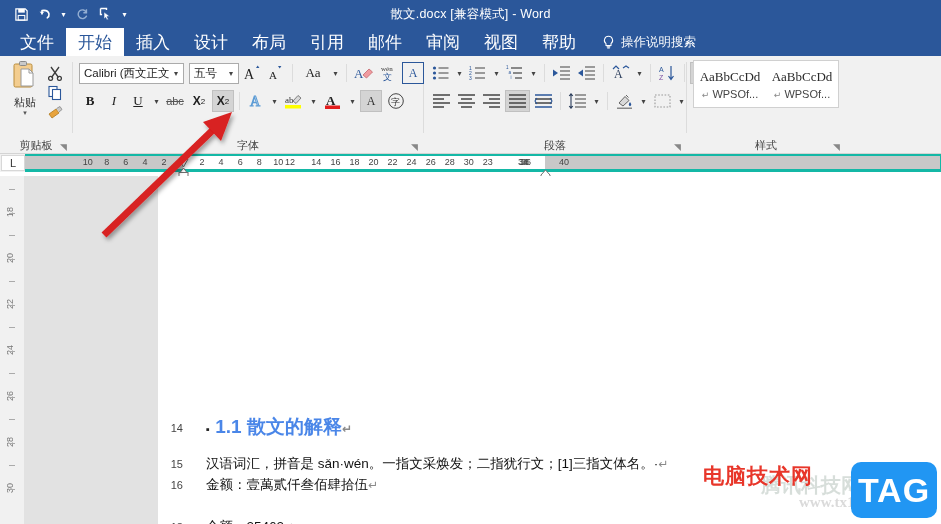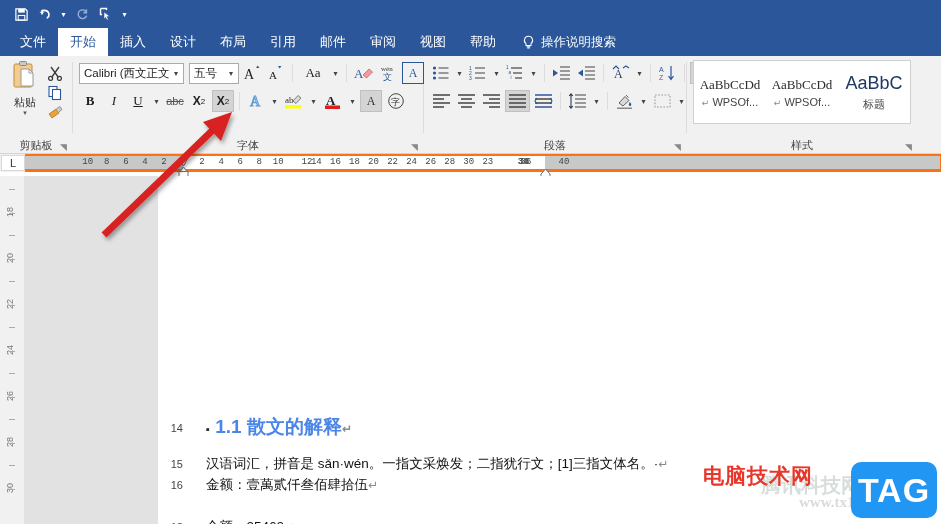--- a/index.html
+++ b/index.html
@@ -24,21 +24,21 @@
   .qat-caret { font-size:8px; color:#ffffff; width:11px; text-align:center; }
   #doc-title {
     position:absolute; left:0; right:0; text-align:center;
     color:#ffffff; font-size:12.5px; letter-spacing:.2px;
     pointer-events:none;
   }
 
   
   #tabbar { height:28px; background:#2b579a; display:flex; align-items:stretch; padding-left:8px; }
   .tab {
-    color:#ffffff; font-size:13px; padding:0 12px;
+    color:#ffffff; font-size:17px; padding:0 12px;
     display:flex; align-items:center; white-space:nowrap;
   }
   .tab.active { background:#ffffff; color:#2b579a; }
   #tellme { display:flex; align-items:center; gap:6px; padding-left:14px; color:#fff; font-size:12.5px; }
   .bulb { width:13px; height:15px; }
 
   
   #ribbon { height:98px; background:#f1f1f1; border-bottom:1px solid #d4d4d4; display:flex; position:relative; }
   .grp { position:relative; height:98px; display:flex; flex-direction:column; }
   .grp-body { flex:1; display:flex; align-items:flex-start; padding:4px 6px 0 6px; }
@@ -78,37 +78,37 @@
   .btn.sel { background:#d4d4d4; border:1px solid #c0c0c0; }
   .btn.boxed { border:1px solid #2b579a; }
   .vsep { width:1px; height:18px; background:#dcdcdc; margin:0 3px; }
   .caret { font-size:8px; color:#444; width:11px; text-align:center; }
 
   
   #grp-para .grp-body { flex-direction:column; padding-top:5px; width:262px; }
 
   
   #grp-styles .grp-body { padding-top:4px; }
-  #style-gallery { border:1px solid #d0d0d0; background:#fff; height:64px; display:flex; }
+  #style-gallery { border:1px solid #d0d0d0; background:#fff; height:48px; display:flex; }
   .style-cell {
     width:72px; display:flex; flex-direction:column; align-items:center; justify-content:center;
     gap:3px;
   }
   .style-prev { font-family:"Liberation Serif","DejaVu Serif",serif; font-size:13px; color:#2a2a2a; white-space:nowrap; overflow:hidden; }
   .style-prev.head { font-family:"Liberation Sans",sans-serif; font-size:18px; color:#1f3864; font-weight:normal; }
   .style-nm { font-size:11px; color:#444; white-space:nowrap; }
   .style-nm .pil { color:#888; font-size:9px; }
 
   
   #rulerbar { height:18px; background:#f1f1f1; display:flex; align-items:stretch; position:relative; }
   #tabstop {
     width:24px; display:flex; align-items:center; justify-content:center;
     font-size:11px; color:#333; background:#fff; border:1px solid #d8d8d8; margin:1px 0 1px 1px;
   }
-  #hruler { flex:1; position:relative; background:#f97316;font-family:Liberation Mono, monospace; }
+  #hruler { flex:1; position:relative; background:#14b8a6; }
   .rzone { position:absolute; top:2px; height:13px; background:#c8c8c8; }
   .rwhite { position:absolute; top:2px; height:13px; background:#fff; }
   .rnum { position:absolute; top:2px; font-size:9px; color:#444; transform:translateX(-50%); line-height:13px; }
   .rmark { position:absolute; }
 
   
   #main { position:absolute; top:176px; left:0; right:0; bottom:0; display:flex; background:#8a8a8a; }
   #vruler { width:24px; background:#f1f1f1; position:relative; }
   .vnum { position:absolute; left:5px; font-size:9px; color:#777;
           transform:rotate(-90deg) translateX(-50%); transform-origin:left top; }
@@ -179,20 +179,21 @@
         </svg>
     </div>
     <div class="qat-btn">
       <svg width="16" height="16" viewBox="0 0 16 16">
           <path d="M2.5 2.5 h6 v1.6 M2.5 2.5 v6 h1.6" fill="none" stroke="#fff" stroke-width="1.4"></path>
           <path d="M6 6 L6 13 L7.6 11.4 L9 14 L10.4 13.2 L9 10.7 L11.6 10.3 Z" fill="#fff" stroke="#2b579a" stroke-width=".6"></path>
         </svg>
     </div>
     <div class="qat-caret">▾</div>
   </div>
+  <div id="doc-title">散文.docx [兼容模式]  -  Word</div>
 </div>
 
 <div id="tabbar">
   <div class="tab">文件</div>
   <div class="tab active">开始</div>
   <div class="tab">插入</div>
   <div class="tab">设计</div>
   <div class="tab">布局</div>
   <div class="tab">引用</div>
   <div class="tab">邮件</div>
@@ -497,24 +498,20 @@
     <div class="grp-body">
       <div id="style-gallery">
         <div class="style-cell">
           <span class="style-prev">AaBbCcDd</span>
           <span class="style-nm"><span class="pil">↵</span> <span>WPSOf...</span></span>
         </div>
         <div class="style-cell">
           <span class="style-prev">AaBbCcDd</span>
           <span class="style-nm"><span class="pil">↵</span> <span>WPSOf...</span></span>
         </div>
-        <div class="style-cell">
-          <span class="style-prev head">AaBbC</span>
-          <span class="style-nm">标题</span>
-        </div>
       </div>
     </div>
     <div class="grp-label">
       <span>样式</span>
       <span class="dlg">◥</span>
     </div>
   </div>
 </div>
 
 <div id="rulerbar">
@@ -528,21 +525,21 @@
       <div class="rnum" style="left: 62.75px;">10</div>
       <div class="rnum" style="left: 81.8px;">8</div>
       <div class="rnum" style="left: 100.85px;">6</div>
       <div class="rnum" style="left: 119.9px;">4</div>
       <div class="rnum" style="left: 138.95px;">2</div>
       <div class="rnum" style="left: 177.05px;">2</div>
       <div class="rnum" style="left: 196.1px;">4</div>
       <div class="rnum" style="left: 215.15px;">6</div>
       <div class="rnum" style="left: 234.2px;">8</div>
       <div class="rnum" style="left: 253.25px;">10</div>
-      <div class="rnum" style="left: 282px;">12</div>
+      <div class="rnum" style="left: 265px;">12</div>
       <div class="rnum" style="left: 291.35px;">14</div>
       <div class="rnum" style="left: 310.4px;">16</div>
       <div class="rnum" style="left: 329.45px;">18</div>
       <div class="rnum" style="left: 348.5px;">20</div>
       <div class="rnum" style="left: 367.55px;">22</div>
       <div class="rnum" style="left: 386.6px;">24</div>
       <div class="rnum" style="left: 405.65px;">26</div>
       <div class="rnum" style="left: 424.7px;">28</div>
       <div class="rnum" style="left: 443.75px;">30</div>
       <div class="rnum" style="left: 462.8px;">23</div>

